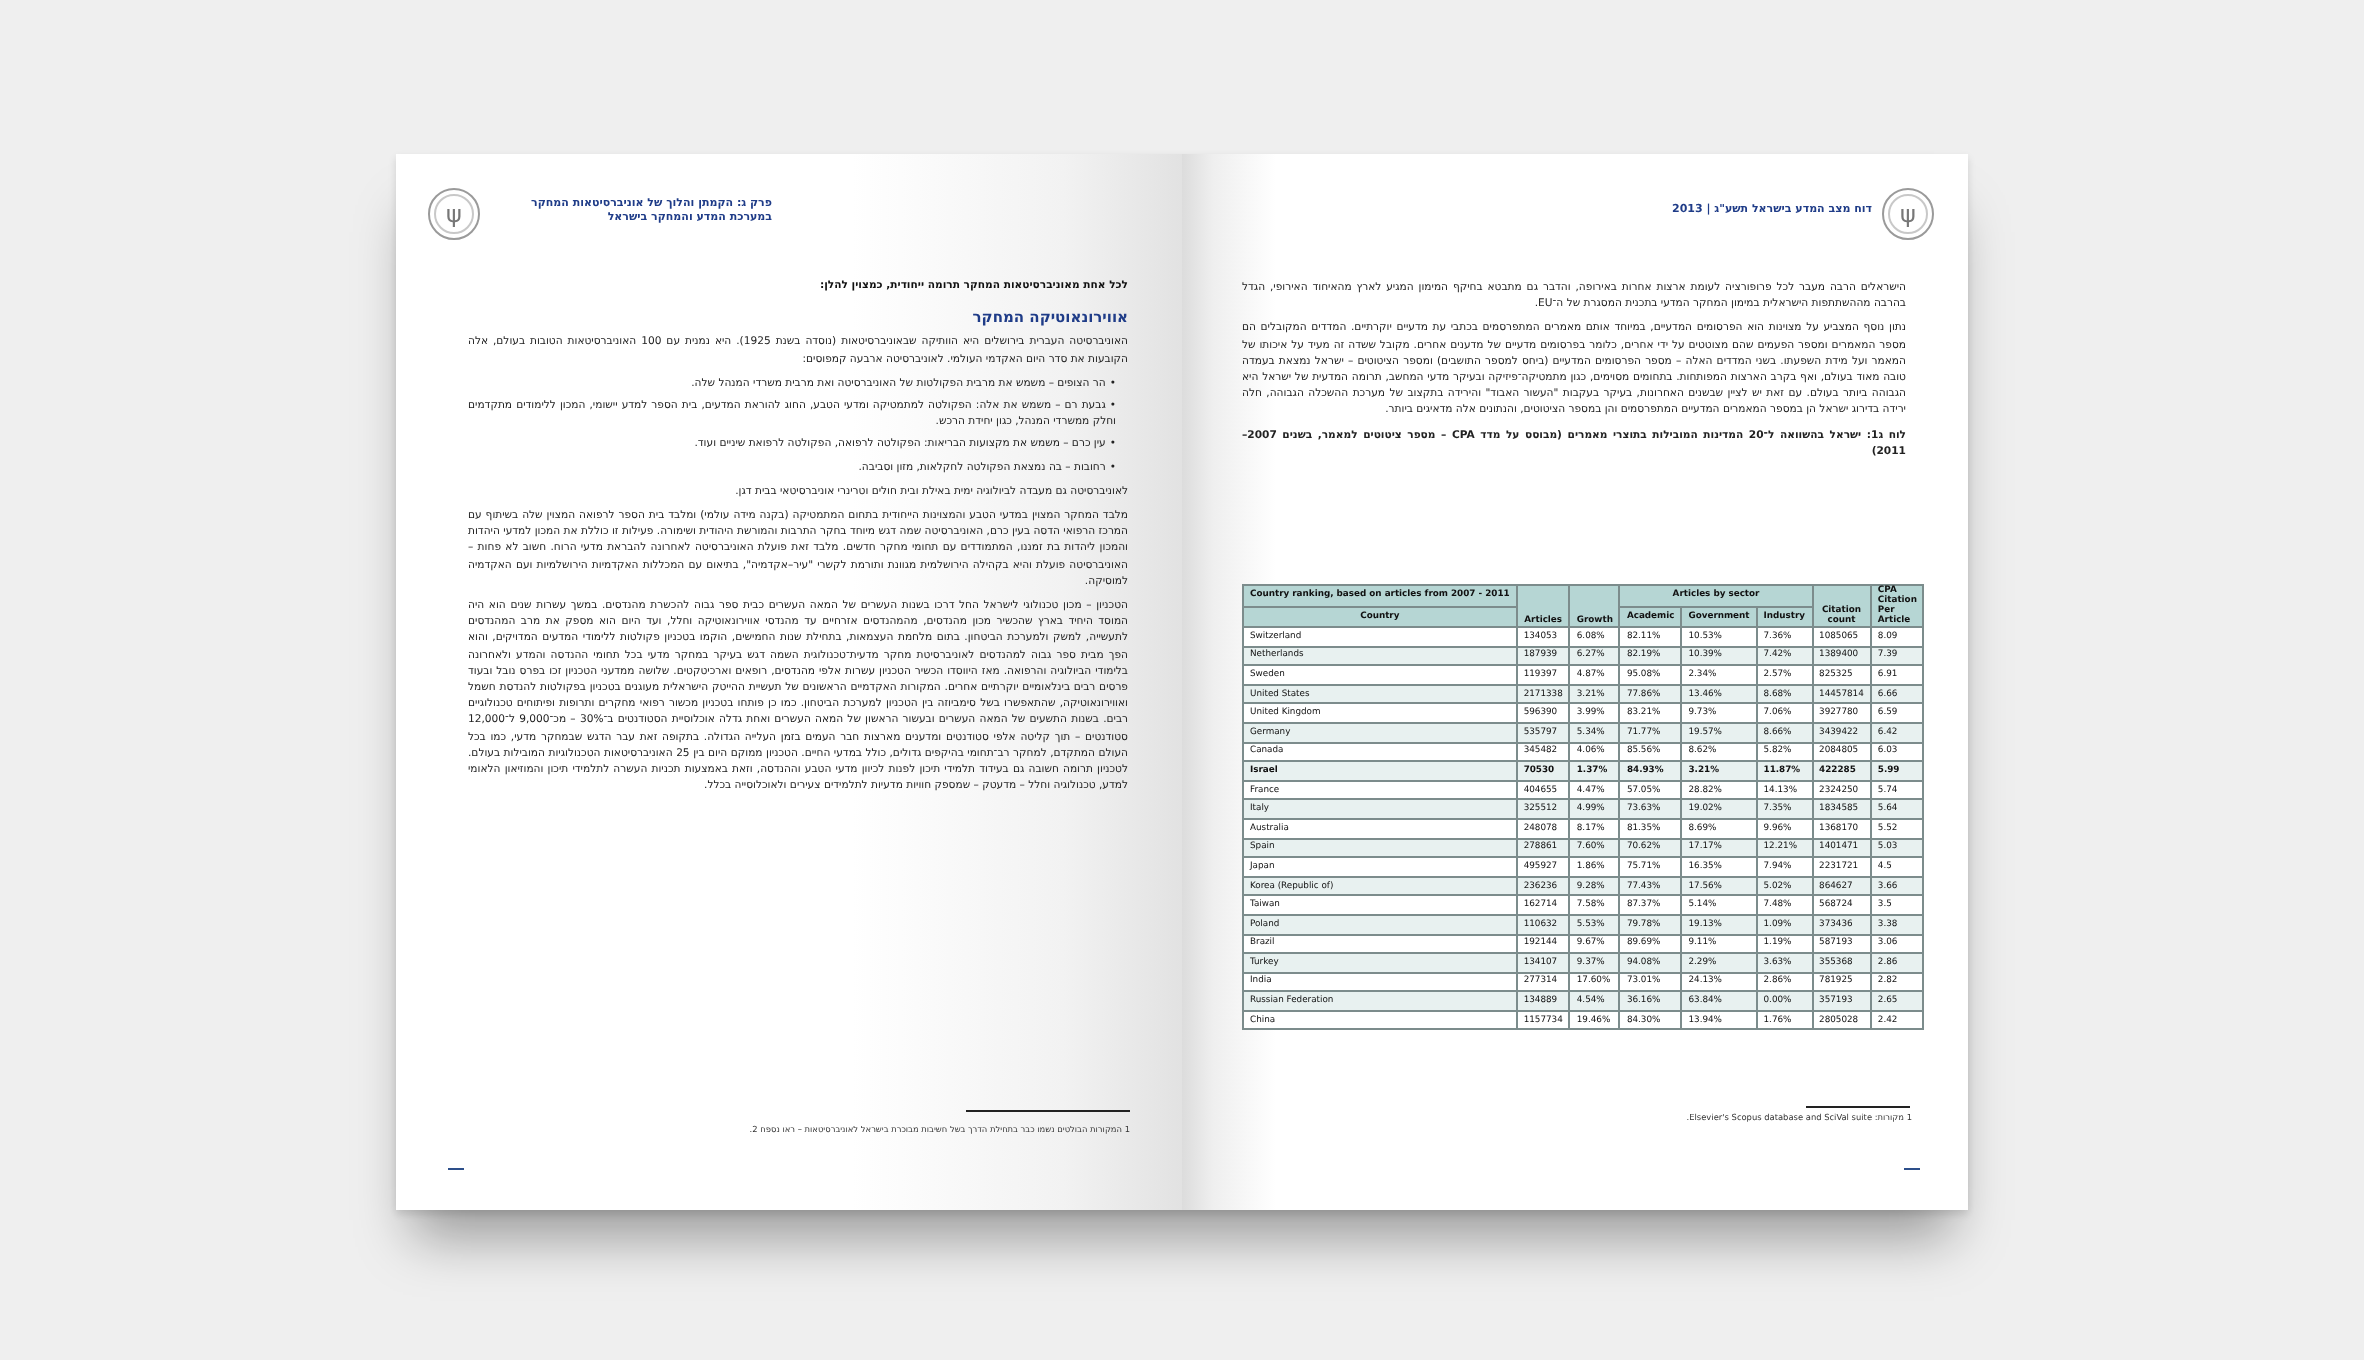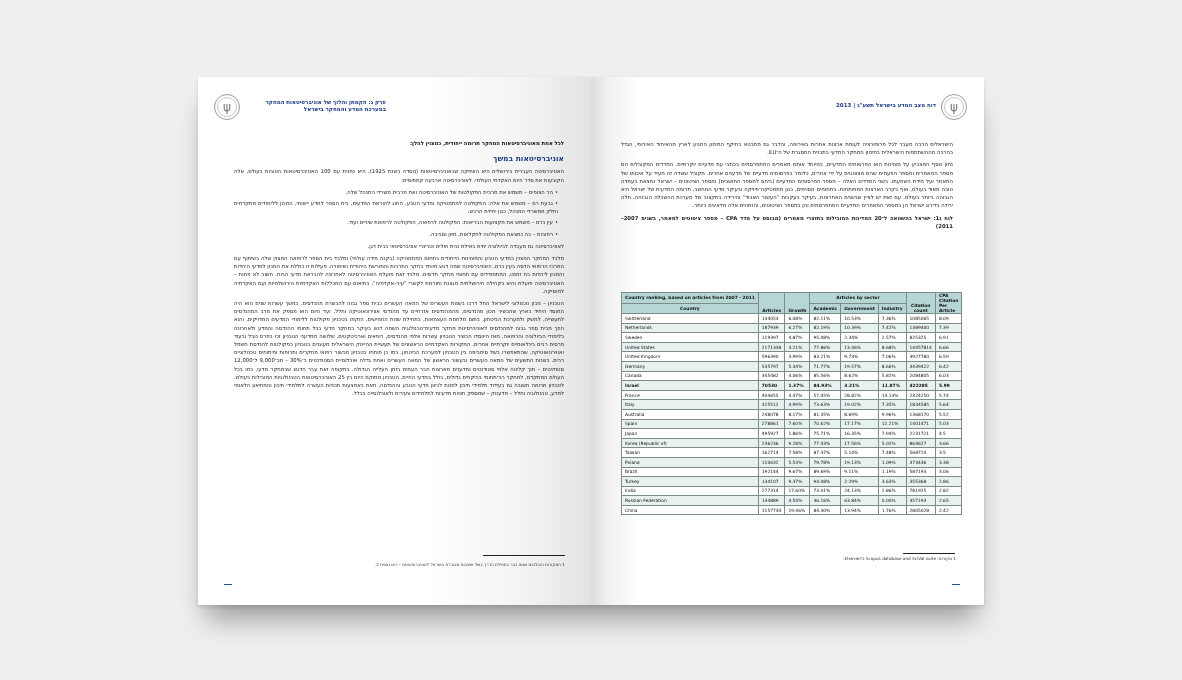--- a/index.html
+++ b/index.html
@@ -84,21 +84,21 @@
 
   <div class="page left">
     <div class="seal" style="left:16px; top:17px;">ψ</div>
     <div class="running-head" style="left:48px; top:22px; width:140px;">
       <div>פרק ג: הקמתן והלוך של אוניברסיטאות המחקר</div>
       <div>במערכת המדע והמחקר בישראל</div>
     </div>
 
     <div class="body-text" style="left:36px; top:62px; width:330px;">
       <p class="lead">לכל אחת מאוניברסיטאות המחקר תרומה ייחודית, כמצוין להלן:</p>
-      <h2>אוניברסיטאות במשך</h2>
+      <h2>אווירונאוטיקה המחקר</h2>
       <p>האוניברסיטה העברית בירושלים היא הוותיקה שבאוניברסיטאות (נוסדה בשנת 1925). היא נמנית עם 100 האוניברסיטאות הטובות בעולם, אלה הקובעות את סדר היום האקדמי העולמי. לאוניברסיטה ארבעה קמפוסים:</p>
       <ul>
         <li>הר הצופים – משמש את מרבית הפקולטות של האוניברסיטה ואת מרבית משרדי המנהל שלה.</li>
         <li>גבעת רם – משמש את אלה: הפקולטה למתמטיקה ומדעי הטבע, החוג להוראת המדעים, בית הספר למדע יישומי, המכון ללימודים מתקדמים וחלק ממשרדי המנהל, כגון יחידת הרכש.</li>
         <li>עין כרם – משמש את מקצועות הבריאות: הפקולטה לרפואה, הפקולטה לרפואת שיניים ועוד.</li>
         <li>רחובות – בה נמצאת הפקולטה לחקלאות, מזון וסביבה.</li>
       </ul>
       <p>לאוניברסיטה גם מעבדה לביולוגיה ימית באילת ובית חולים וטרינרי אוניברסיטאי בבית דגן.</p>
       <p>מלבד המחקר המצוין במדעי הטבע והמצוינות הייחודית בתחום המתמטיקה (בקנה מידה עולמי) ומלבד בית הספר לרפואה המצוין שלה בשיתוף עם המרכז הרפואי הדסה בעין כרם, האוניברסיטה שמה דגש מיוחד בחקר התרבות והמורשת היהודית ושימורה. פעילות זו כוללת את המכון למדעי היהדות והמכון ליהדות בת זמננו, המתמודדים עם תחומי מחקר חדשים. מלבד זאת פועלת האוניברסיטה לאחרונה להבראת מדעי הרוח. חשוב לא פחות – האוניברסיטה פועלת והיא בקהילה הירושלמית מגוונת ותורמת לקשרי "עיר–אקדמיה", בתיאום עם המכללות האקדמיות הירושלמיות ועם האקדמיה למוסיקה.</p>
       <p>הטכניון – מכון טכנולוגי לישראל החל דרכו בשנות העשרים של המאה העשרים כבית ספר גבוה להכשרת מהנדסים. במשך עשרות שנים הוא היה המוסד היחיד בארץ שהכשיר מכון מהנדסים, מהמהנדסים אזרחיים עד מהנדסי אווירונאוטיקה וחלל, ועד היום הוא מספק את מרב המהנדסים לתעשייה, למשק ולמערכת הביטחון. בתום מלחמת העצמאות, בתחילת שנות החמישים, הוקמו בטכניון פקולטות ללימודי המדעים המדויקים, והוא הפך מבית ספר גבוה למהנדסים לאוניברסיטת מחקר מדעית־טכנולוגית השמה דגש בעיקר במחקר מדעי בכל תחומי ההנדסה והמדע ולאחרונה בלימודי הביולוגיה והרפואה. מאז היווסדו הכשיר הטכניון עשרות אלפי מהנדסים, רופאים וארכיטקטים. שלושה ממדעני הטכניון זכו בפרס נובל ובעוד פרסים רבים בינלאומיים יוקרתיים אחרים. המקורות האקדמיים הראשונים של תעשיית ההייטק הישראלית מעוגנים בטכניון בפקולטות להנדסת חשמל ואווירונאוטיקה, שהתאפשרו בשל סימביוזה בין הטכניון למערכת הביטחון. כמו כן פותחו בטכניון מכשור רפואי מחקרים ותרופות ופיתוחים טכנולוגיים רבים. בשנות התשעים של המאה העשרים ובעשור הראשון של המאה העשרים ואחת גדלה אוכלוסיית הסטודנטים ב־30% – מכ־9,000 ל־12,000 סטודנטים – תוך קליטה אלפי סטודנטים ומדענים מארצות חבר העמים בזמן העלייה הגדולה. בתקופה זאת עבר הדגש שבמחקר מדעי, כמו בכל העולם המתקדם, למחקר רב־תחומי בהיקפים גדולים, כולל במדעי החיים. הטכניון ממוקם היום בין 25 האוניברסיטאות הטכנולוגיות המובילות בעולם. לטכניון תרומה חשובה גם בעידוד תלמידי תיכון לפנות לכיוון מדעי הטבע וההנדסה, וזאת באמצעות תכניות העשרה לתלמידי תיכון והמוזיאון הלאומי למדע, טכנולוגיה וחלל – מדעטק – שמספק חוויות מדעיות לתלמידים צעירים ולאוכלוסייה בכלל.</p>

